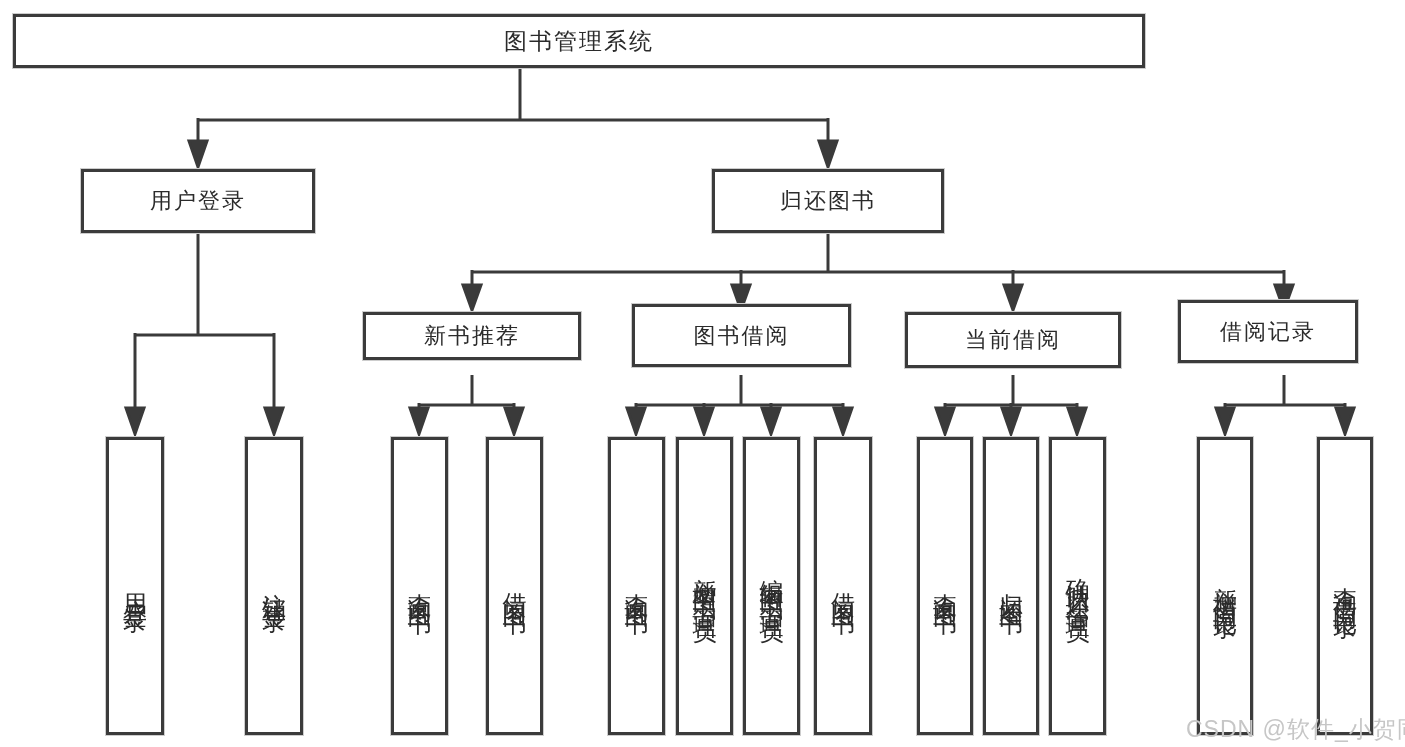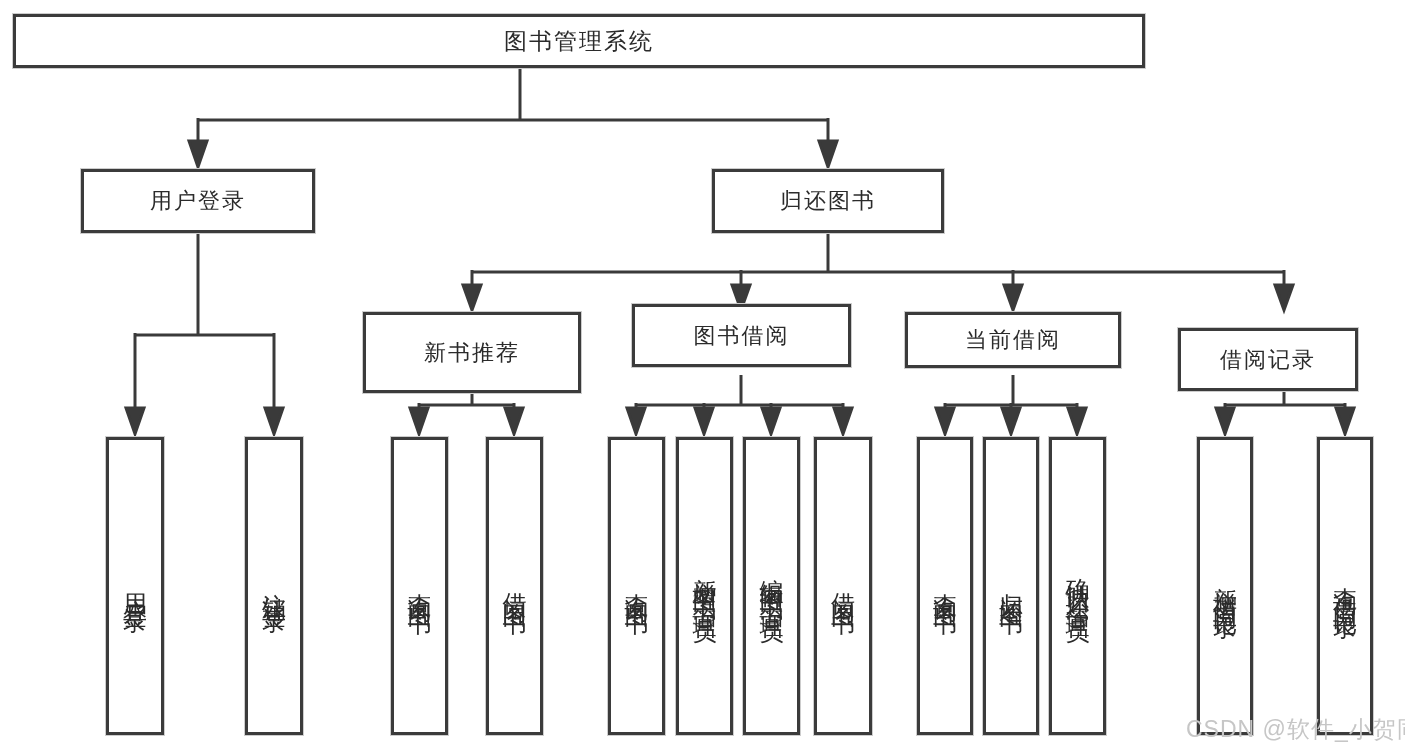--- a/index.html
+++ b/index.html
@@ -110,24 +110,24 @@
       <line x1="1345" y1="403" x2="1345" y2="410"></line>
       <polygon points="1336,408 1354,408 1345,434"></polygon>
     </g>
   </svg>
 
   <div class="node hbox root" style="left:13px;top:14px;width:1132px;height:54px">图书管理系统</div>
 
   <div class="node hbox" style="left:81px;top:169px;width:234px;height:64px">用户登录</div>
   <div class="node hbox" style="left:712px;top:169px;width:232px;height:64px">归还图书</div>
 
-  <div class="node hbox" style="left:363px;top:312px;width:218px;height:81px">新书推荐</div>
+  <div class="node hbox" style="left:363px;top:312px;width:218px;height:48px">新书推荐</div>
   <div class="node hbox" style="left:632px;top:304px;width:219px;height:63px">图书借阅</div>
   <div class="node hbox" style="left:905px;top:312px;width:216px;height:56px">当前借阅</div>
-  <div class="node hbox" style="left:1178px;top:328px;width:180px;height:63px">借阅记录</div>
+  <div class="node hbox" style="left:1178px;top:300px;width:180px;height:63px">借阅记录</div>
 
   <div class="node vbox" style="left:106px;top:437px;width:58px;height:298px">用户登录</div>
   <div class="node vbox" style="left:245px;top:437px;width:58px;height:298px">注销登录</div>
 
   <div class="node vbox" style="left:391px;top:437px;width:57px;height:298px">查询图书</div>
   <div class="node vbox" style="left:486px;top:437px;width:57px;height:298px">借阅图书</div>
 
   <div class="node vbox" style="left:608px;top:437px;width:57px;height:298px">查询图书</div>
   <div class="node vbox" style="left:676px;top:437px;width:57px;height:298px">新增图书（管理员）</div>
   <div class="node vbox" style="left:743px;top:437px;width:57px;height:298px">编辑图书（管理员）</div>

